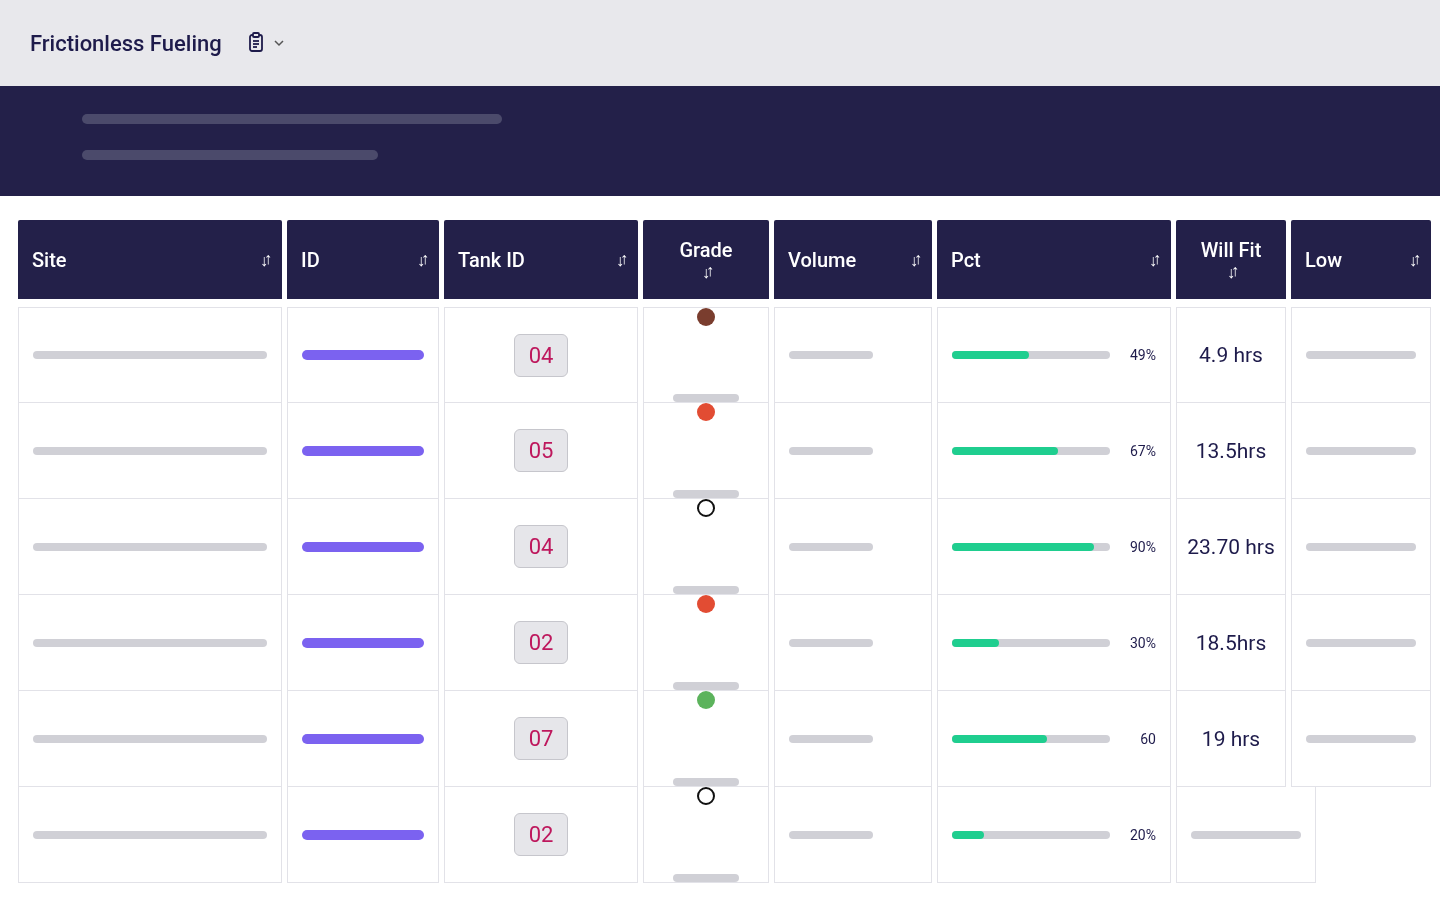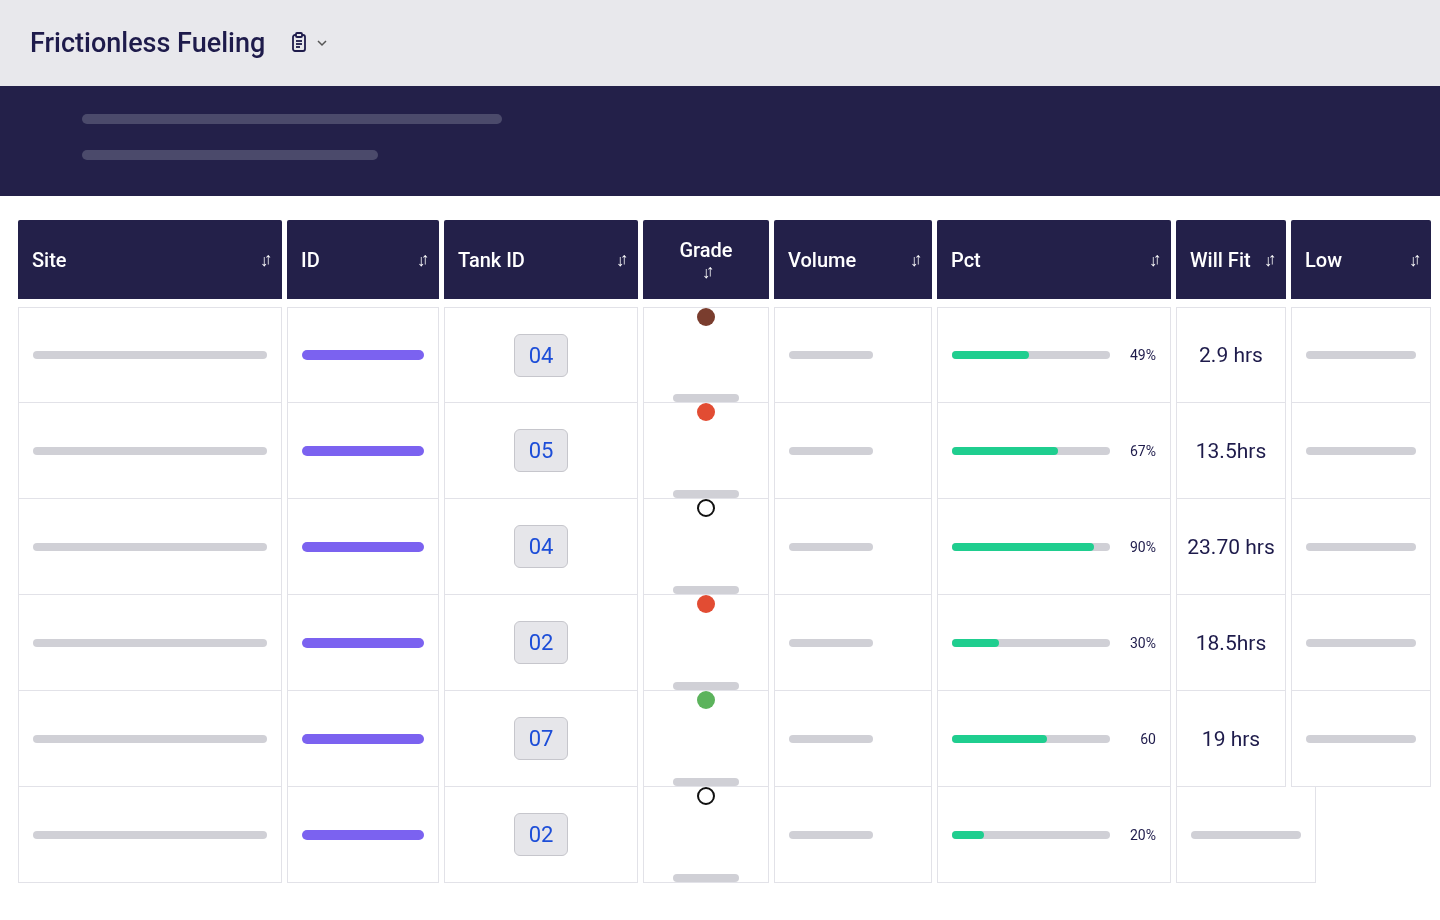--- a/index.html
+++ b/index.html
@@ -15,21 +15,21 @@
 
 .topbar {
   background: #e8e8ec;
   height: 86px;
   display: flex;
   align-items: center;
   padding: 0 30px;
   gap: 22px;
 }
 .app-title {
-  font-size: 27px;
+  font-size: 22px;
   font-weight: 500;
   color: #1e1b4b;
   text-align: right;
 }
 .topbar-icon-wrap {
   display: flex;
   align-items: center;
   gap: 6px;
 }
 .clipboard-icon {
@@ -115,21 +115,21 @@
 }
 .tr:first-child .td { border-top: 1px solid #e2e2e8; margin-top: 8px; }
 
 
 .col-site   { width: 264px; }
 .col-id     { width: 152px; }
 .col-tank   { width: 194px; justify-content: center; }
 .col-grade  { width: 126px; flex-direction: column; }
 .col-vol    { width: 158px; }
 .col-pct    { width: 234px; }
-.col-fit    { width: 110px; justify-content: center; white-space: nowrap; }
+.col-fit    { width: 110px; justify-content: center; white-space: nowrap; flex-direction: column; }
 .col-low    { width: 140px; }
 
 .td.col-site, .td.col-id, .td.col-vol, .td.col-low { justify-content: stretch; }
 
 
 .cell-skel {
   background: #d0d0d6;
   height: 8px;
   border-radius: 5px;
   flex: 1;
@@ -157,21 +157,21 @@
 }
 .td.col-grade .cell-skel { flex: none; width: 66px; }
 
 
 .tank-pill {
   background: #e6e6ea;
   border: 1px solid #c6c6cc;
   border-radius: 6px;
   padding: 8px 14px;
   font-size: 22px;
-  color: #1d4ed8;
+  color: #be185d;
   font-variant-numeric: tabular-nums;
 }
 
 
 .td.col-pct { gap: 12px; }
 .pct-bar {
   position: relative;
   background: #d0d0d6;
   height: 8px;
   border-radius: 5px;
@@ -301,21 +301,21 @@
           <div class="td col-vol">
             <div class="cell-skel short"></div>
           </div>
           <div class="td col-pct">
             <div class="pct-bar">
               <div class="pct-fill" style="width: 49%;"></div>
             </div>
             <span class="pct-label">49%</span>
           </div>
           <div class="td col-fit">
-            <span>2.9 hrs</span>
+            <span>4.9 hrs</span>
           </div>
           <div class="td col-low">
             <div class="cell-skel"></div>
           </div>
         </div>
         <div class="tr">
           <div class="td col-site">
             <div class="cell-skel"></div>
           </div>
           <div class="td col-id">

